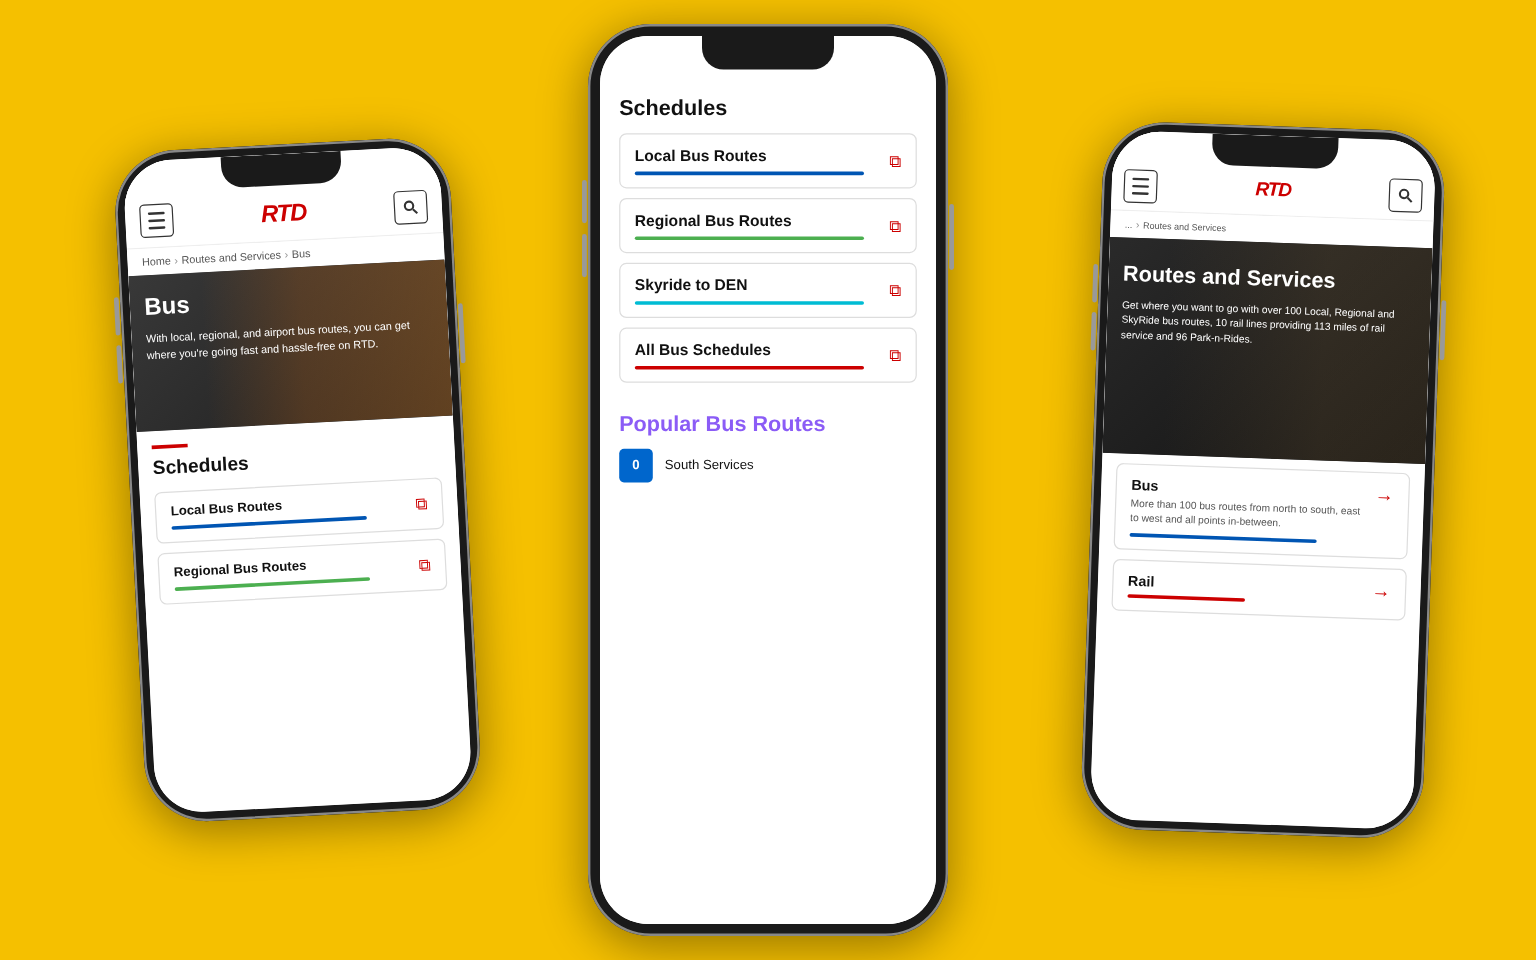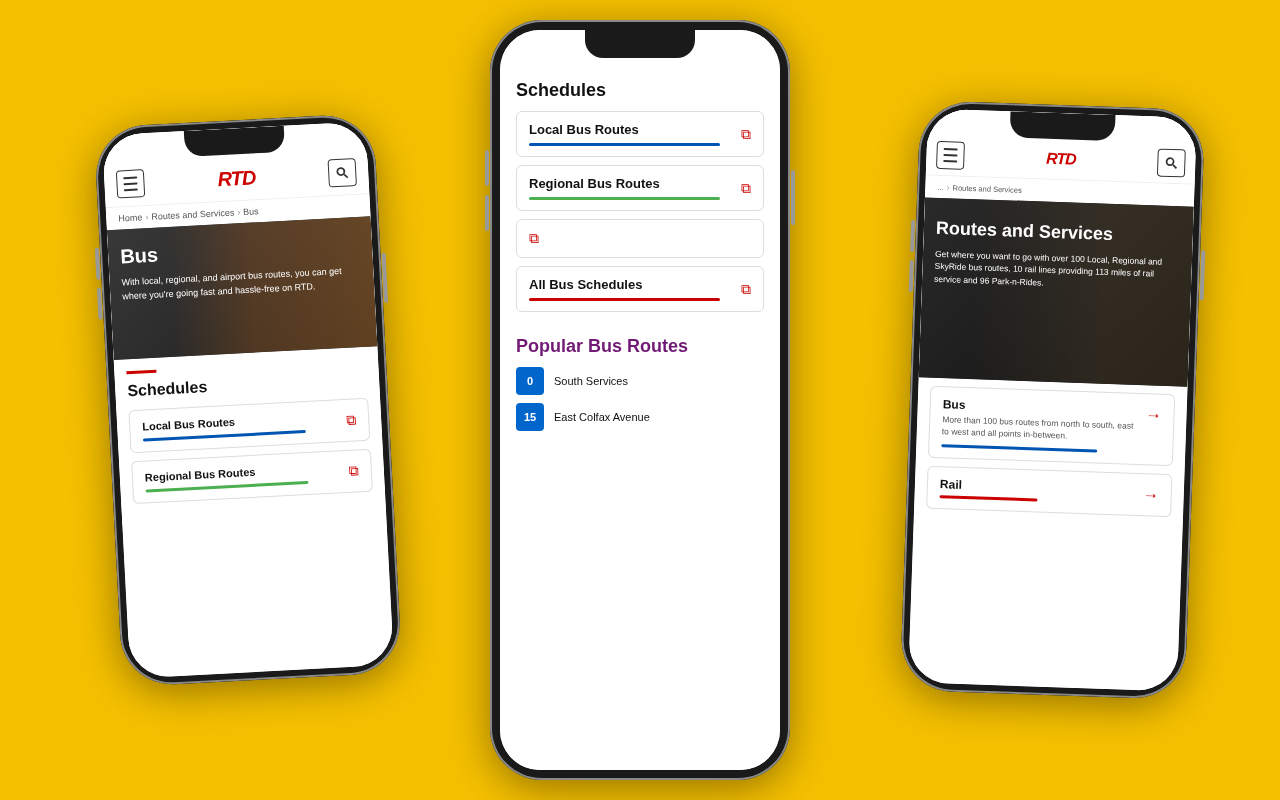--- a/index.html
+++ b/index.html
@@ -245,21 +245,21 @@
 
     
     .popular-section {
       padding: 12px;
       background: white;
     }
     .popular-title {
       font-size: 16px;
       font-weight: 800;
       margin-bottom: 10px;
-      color: #701a75;
+      color: #8b5cf6;
     }
     .popular-item {
       display: flex; align-items: center; gap: 10px;
       margin-bottom: 8px;
     }
     .route-badge {
       width: 28px; height: 28px;
       border-radius: 4px;
       display: flex; align-items: center; justify-content: center;
       font-size: 11px;
@@ -441,41 +441,41 @@
 
           <div class="route-card">
             <div class="route-card-left">
               <div class="route-card-label" style="font-size:13px;">Regional Bus Routes</div>
               <div class="route-card-bar" style="background:#4caf50; width:90%;"></div>
             </div>
             <span class="route-card-icon">⧉</span>
           </div>
 
           <div class="route-card">
+            <div class="route-card-left">
+              <div class="route-card-label" style="font-size:13px;">Skyride to DEN</div>
+              <div class="route-card-bar" style="background:#00bcd4; width:90%;"></div>
+            </div>
             <span class="route-card-icon">⧉</span>
           </div>
 
           <div class="route-card">
             <div class="route-card-left">
               <div class="route-card-label" style="font-size:13px;">All Bus Schedules</div>
               <div class="route-card-bar" style="background:#cc0000; width:90%;"></div>
             </div>
             <span class="route-card-icon">⧉</span>
           </div>
         </div>
 
         <div class="popular-section" style="padding: 4px 16px 12px;">
           <div class="popular-title" style="font-size:18px;">Popular Bus Routes</div>
           <div class="popular-item">
             <div class="route-badge blue">0</div>
             <span class="popular-item-label">South Services</span>
-          </div>
-          <div class="popular-item">
-            <div class="route-badge blue">15</div>
-            <span class="popular-item-label">East Colfax Avenue</span>
           </div>
         </div>
       </div>
     </div>
   </div>
 
   <div class="phone phone-right">
     <div class="btn-side btn-vol1"></div>
     <div class="btn-side btn-vol2"></div>
     <div class="btn-side btn-power"></div>

